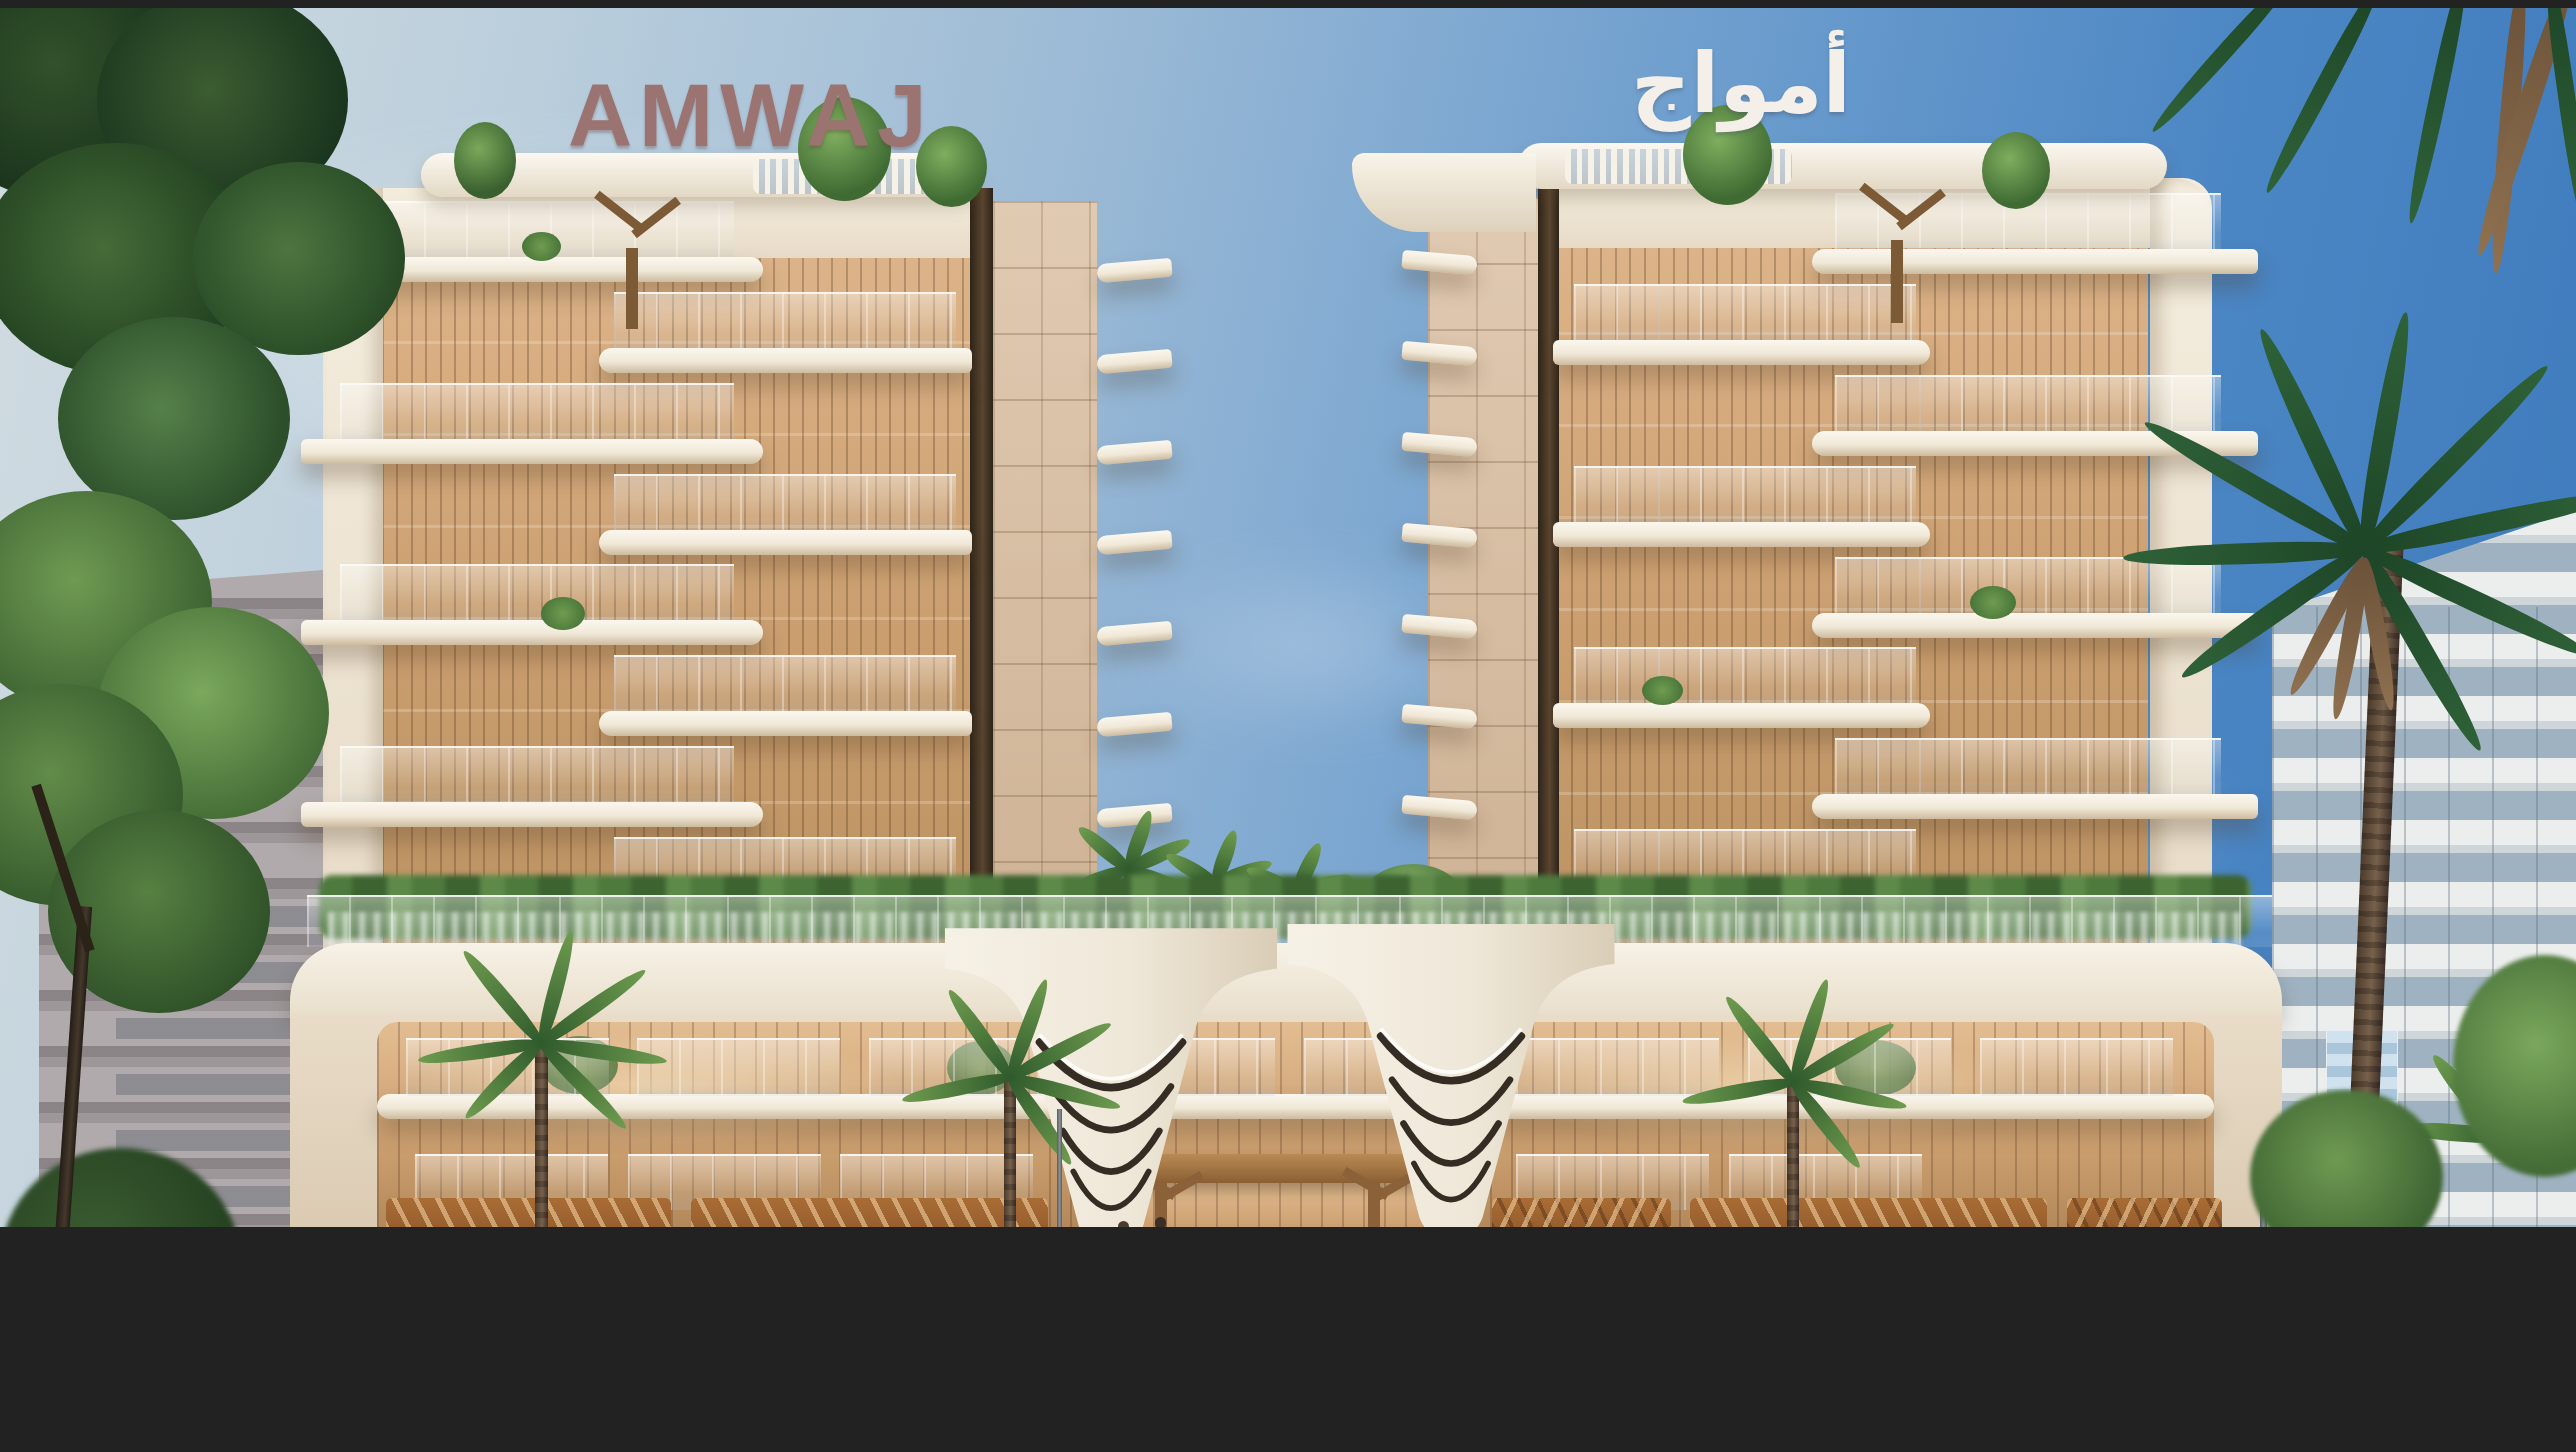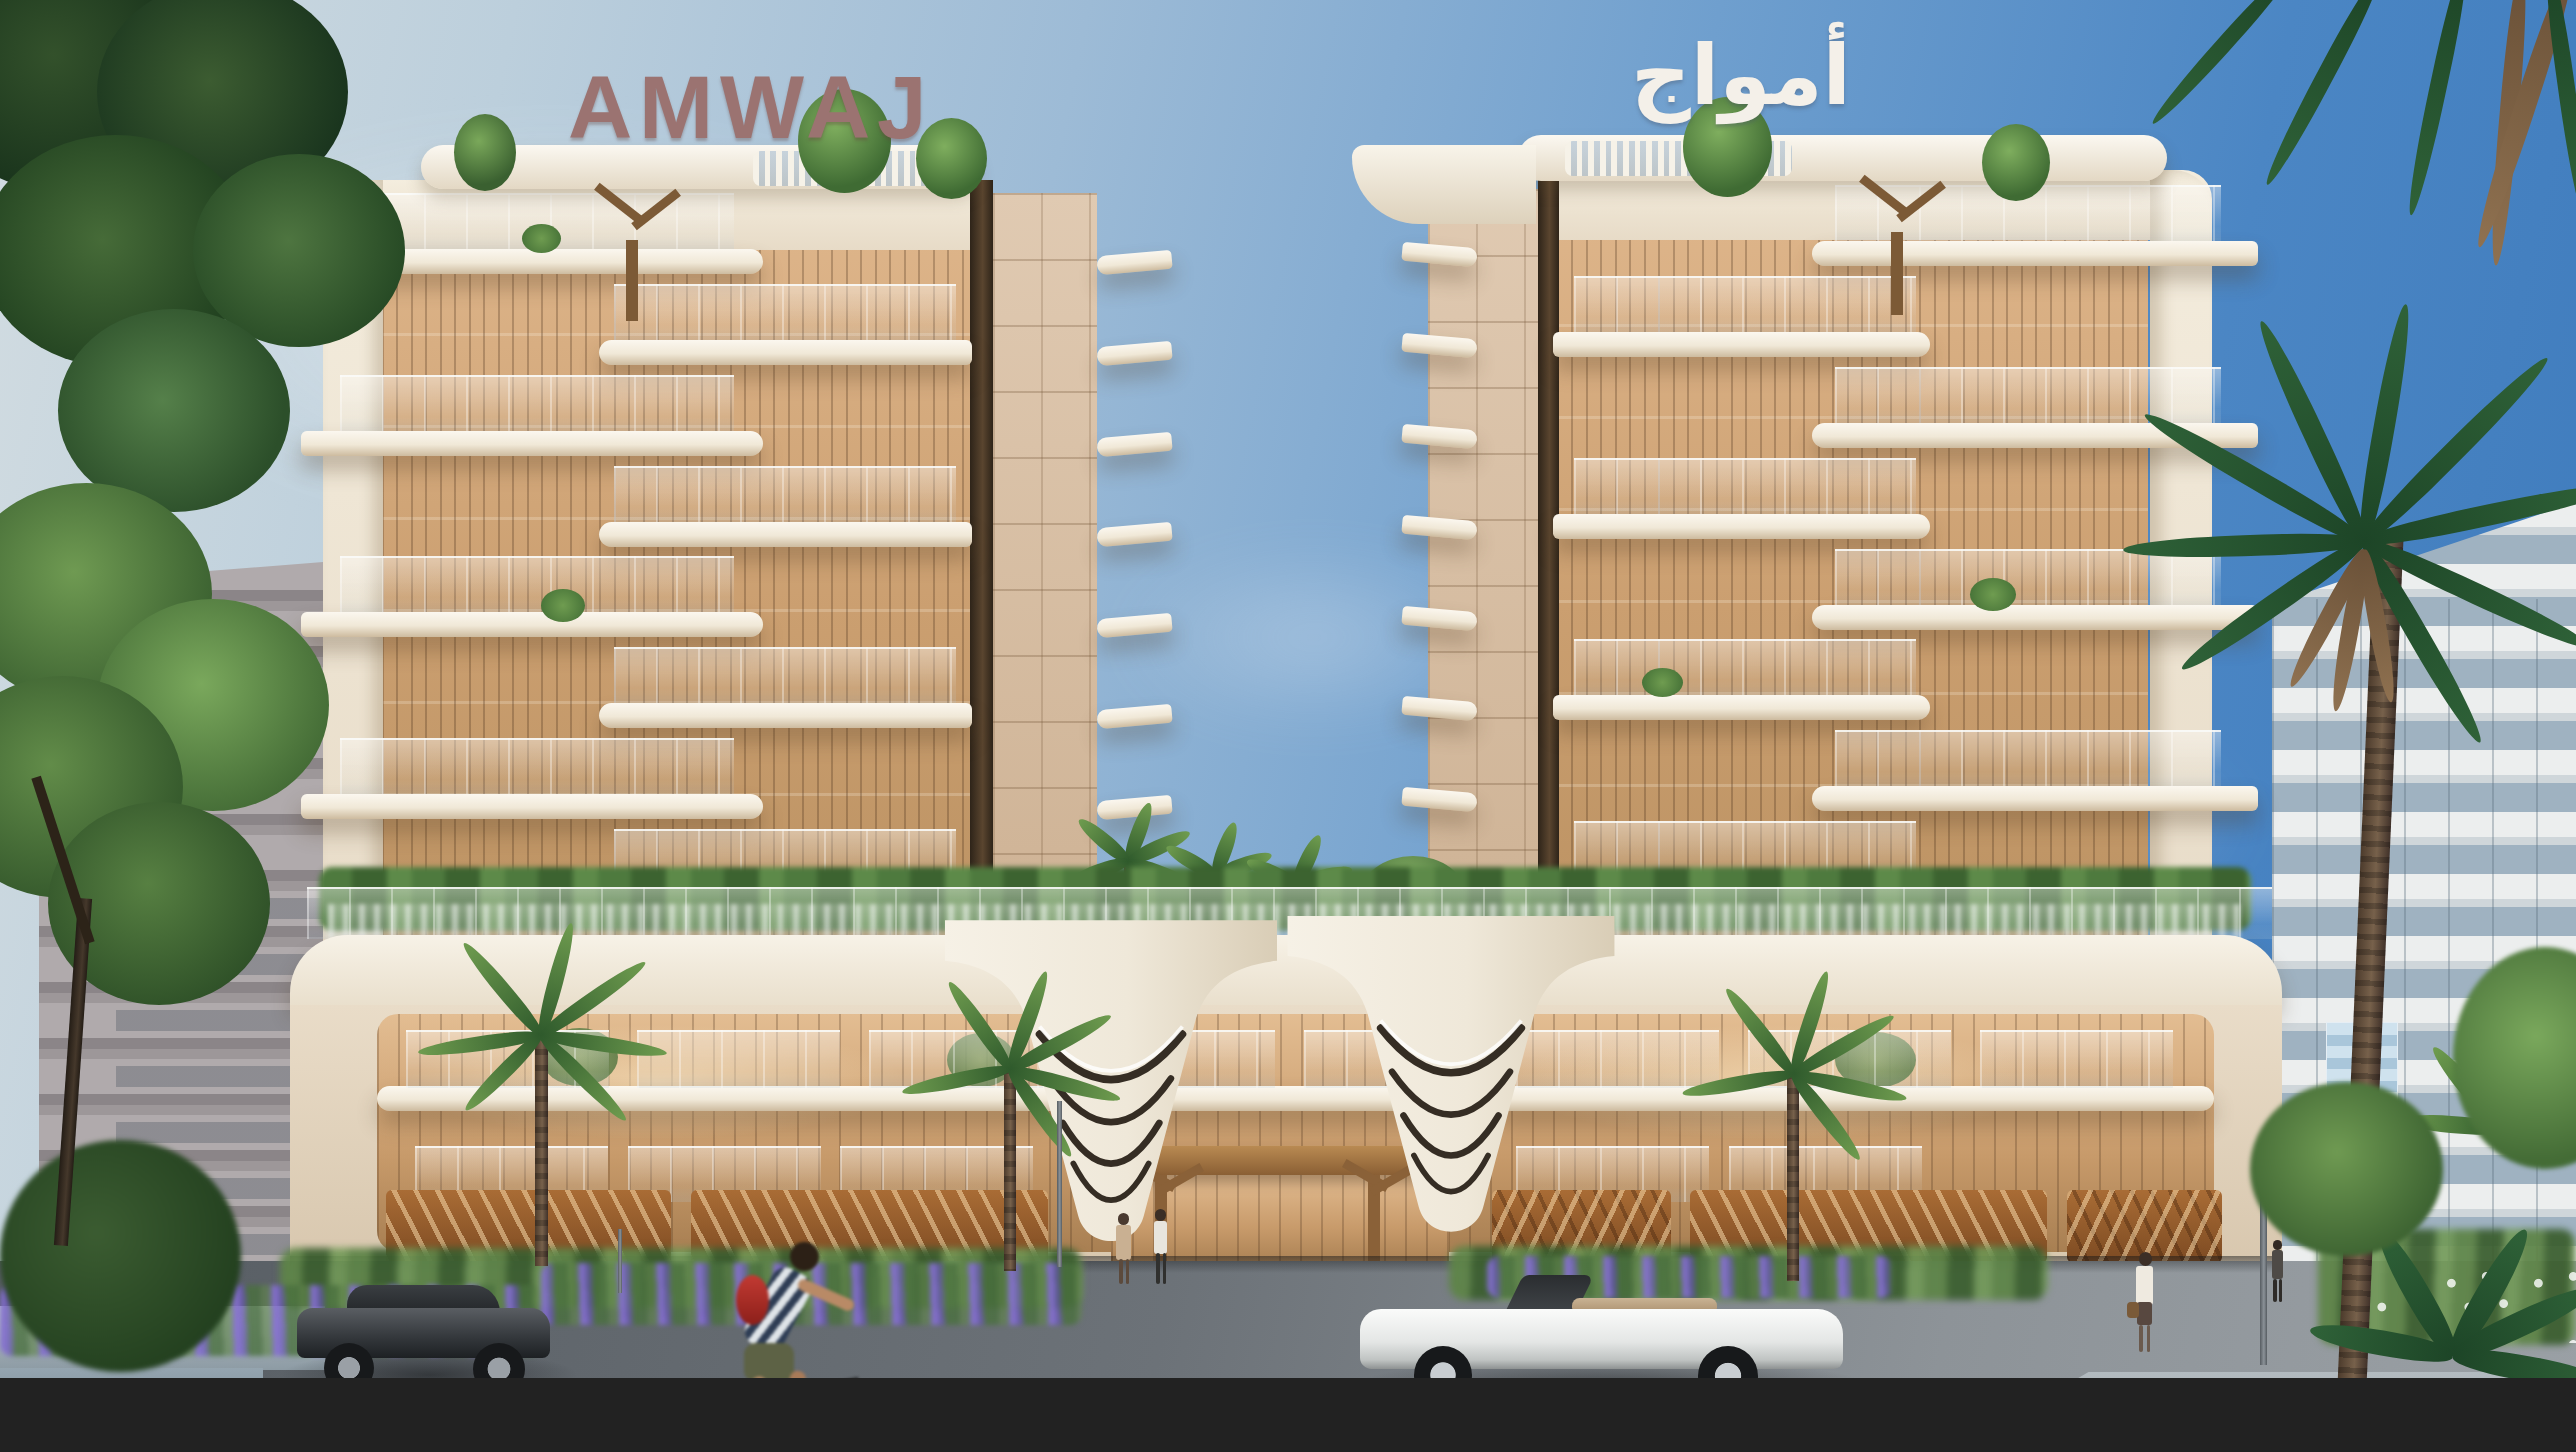--- a/index.html
+++ b/index.html
@@ -1,18 +1,18 @@
 <!DOCTYPE html>
 <html><head>
 <meta charset="utf-8">
 <style>
   html,body{margin:0;padding:0;background:#222;}
-  #stage{position:relative;width:2576px;height:1378px;overflow:hidden;
+  #stage{position:relative;width:2576px;height:1219px;overflow:hidden;
     font-family:"Liberation Sans",sans-serif;
-    background:linear-gradient(102deg,#d2dce1 0%,#bccfdc 18%,#9dbbd6 38%,#6f9fce 60%,#4b86c4 80%,#3d7abc 100%);}
+    background:linear-gradient(102deg,#d2dce1 0%,#bccfdc 18%,#9dbbd6 38%,#6f9fce 60%,#4b86c4 80%,#3d7abc 100%);margin-top:8px;}
   #stage div,#stage span,#stage svg,#stage b{position:absolute;}
   .blob{border-radius:50%;}
   .glass{background:
     repeating-linear-gradient(90deg, rgba(70,45,25,.28) 0 1.9px, transparent 1.9px 14.5px),
     repeating-linear-gradient(180deg, rgba(255,248,235,.22) 0 2.9px, transparent 2.9px 92px),
     linear-gradient(180deg,#ddb489 0%,#cb9f70 50%,#ba9161 100%);}
   .glass2{background:
     repeating-linear-gradient(90deg, rgba(70,45,25,.25) 0 1.9px, transparent 1.9px 21px),
     linear-gradient(180deg,#e3bd92 0%,#c79a6a 60%,#a87f52 100%);}
   .cream{background:linear-gradient(180deg,#f4edde,#e7dbc7);}

